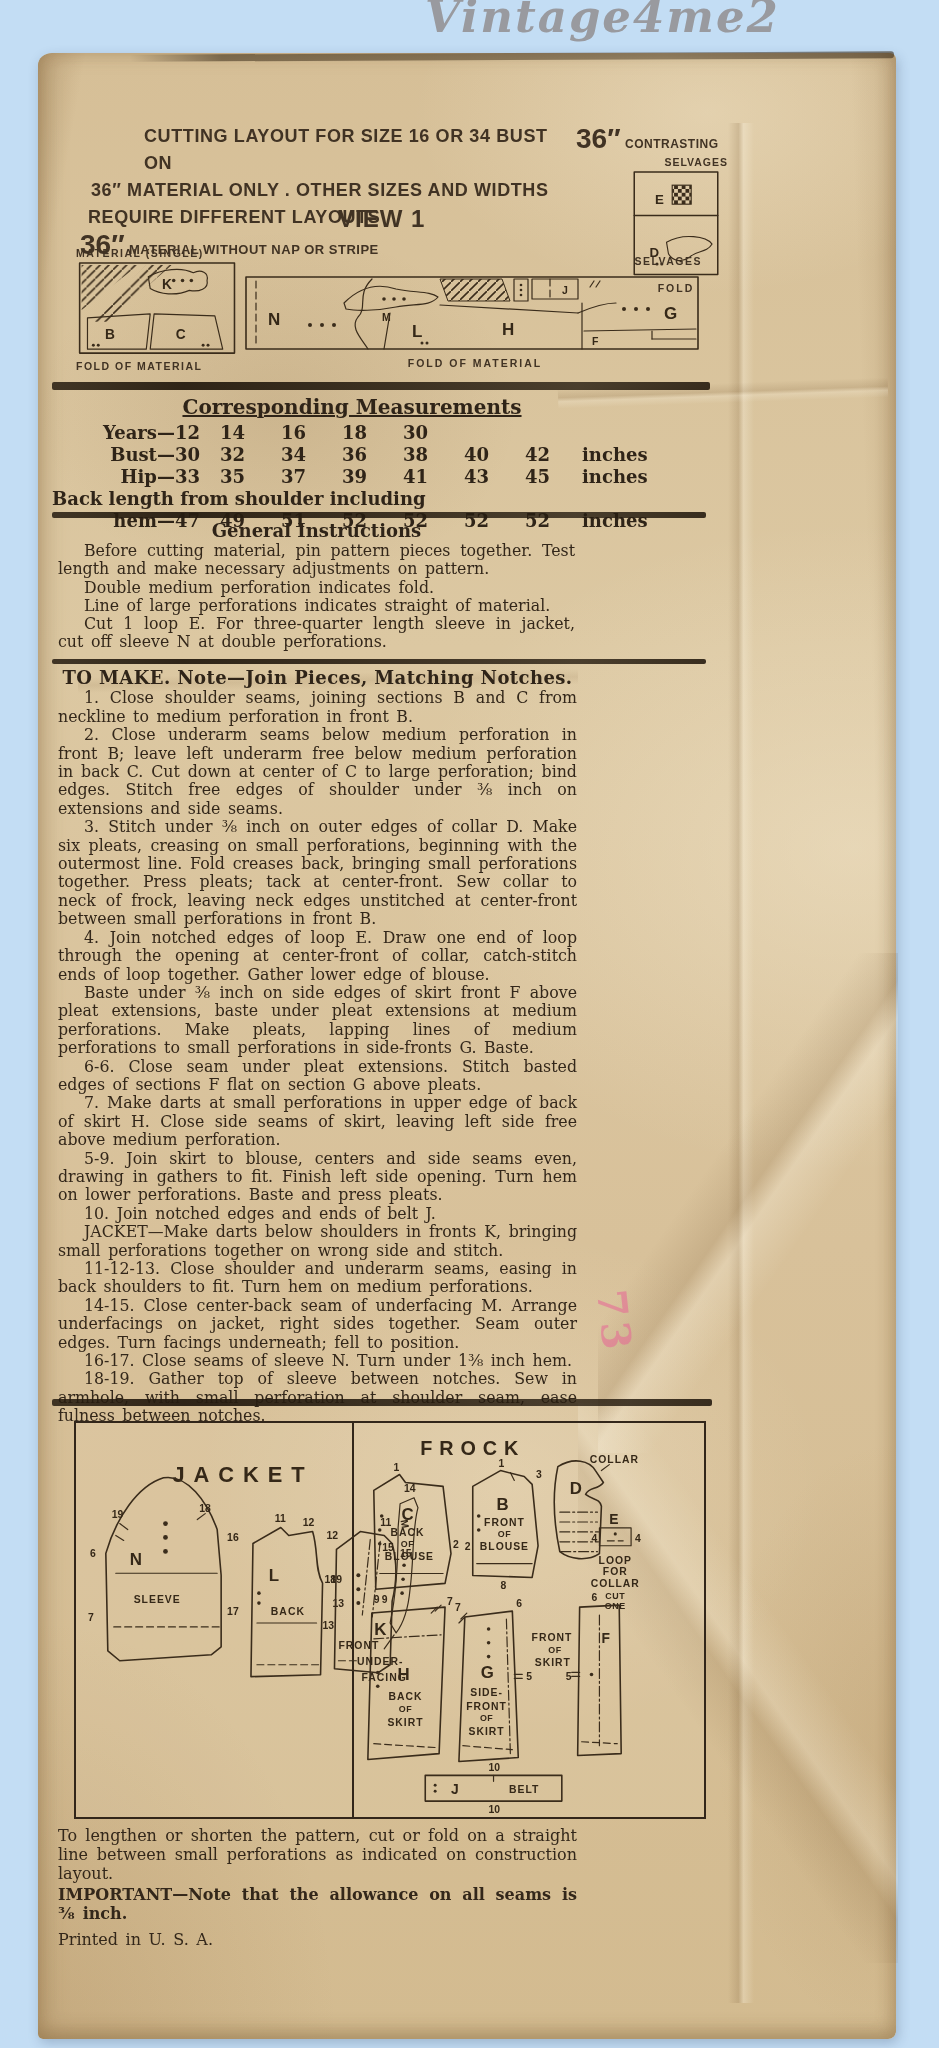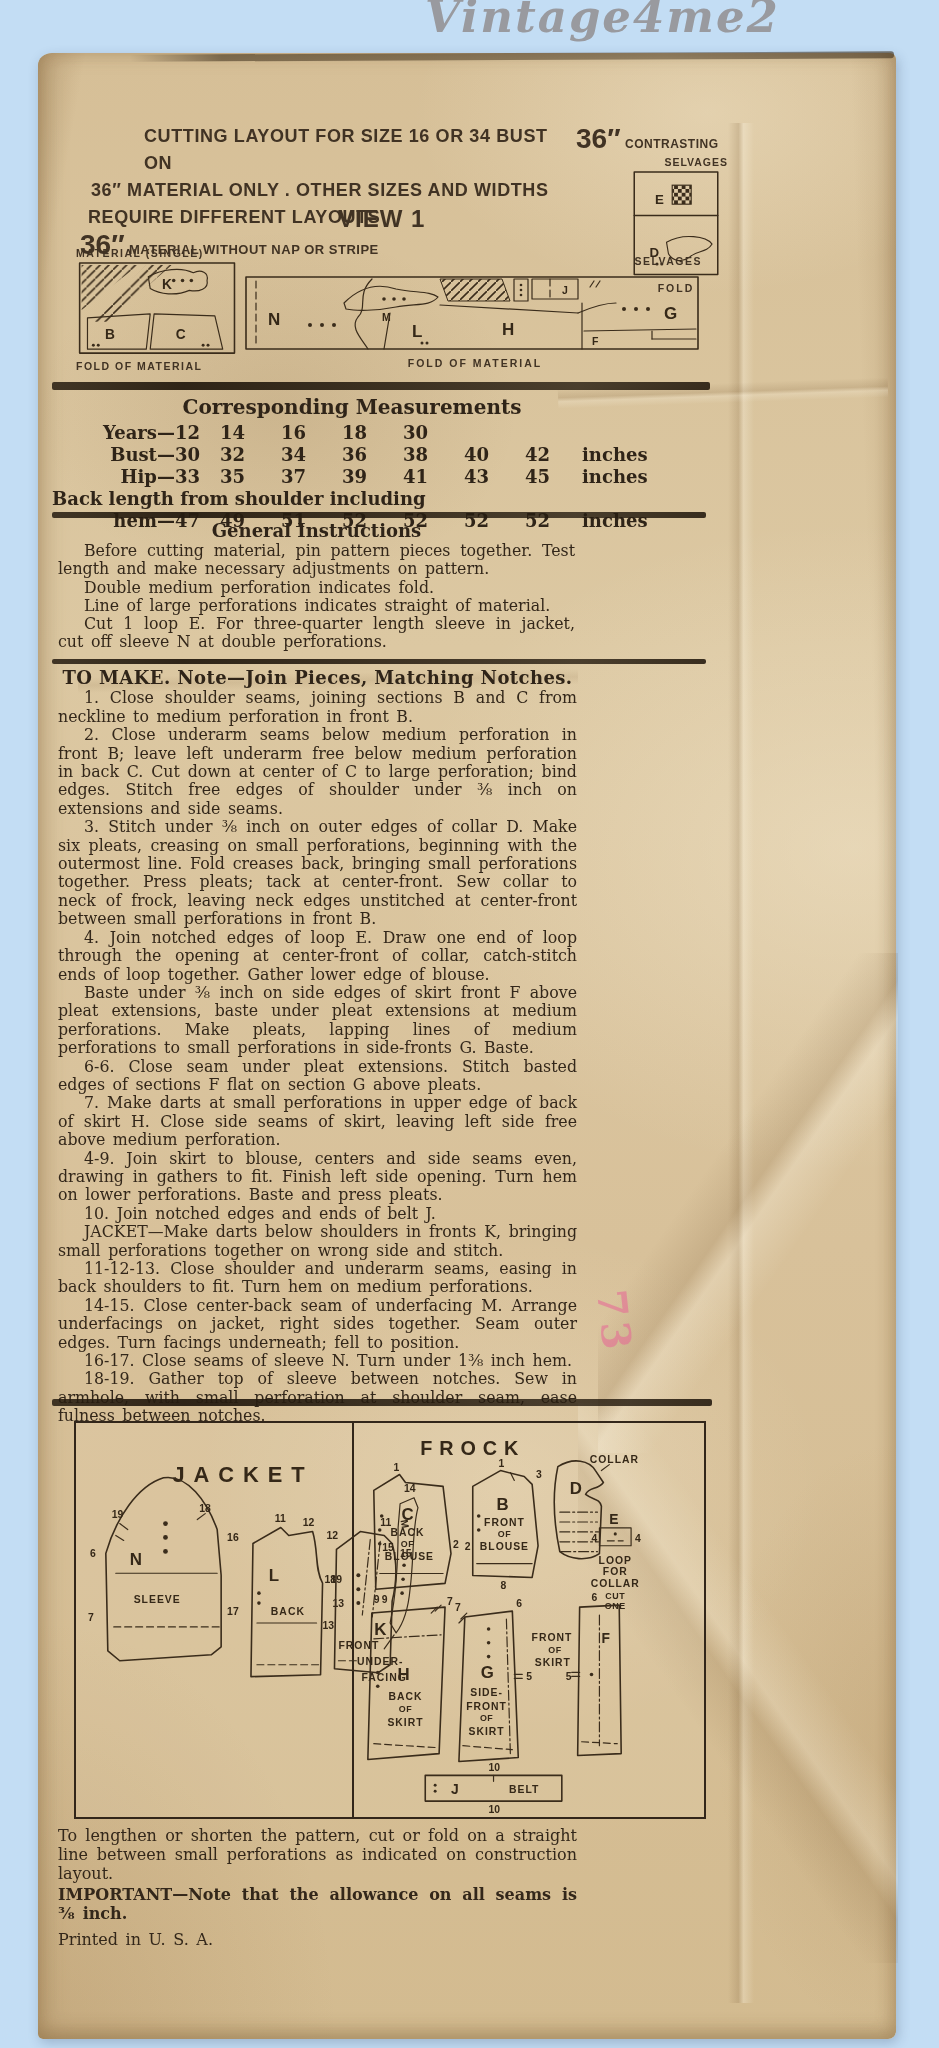--- a/index.html
+++ b/index.html
@@ -29,21 +29,21 @@
   .hdr{font-weight:bold;font-size:18px;letter-spacing:.6px;color:#413324;line-height:27px;}
   .hdr .l1{padding-left:56px;}
   .hdr .l2{padding-left:3px;}
   .view1{font-weight:bold;font-size:24px;letter-spacing:1px;color:#413324;}
   .figttl{font-weight:bold;color:#413324;}
   .big36{font-size:28px;}
   .smallcap{font-size:10.5px;font-weight:bold;letter-spacing:1px;color:#413324;}
   .rule{background:linear-gradient(90deg,rgba(38,28,16,.85),rgba(38,28,16,.95) 20%,rgba(38,28,16,.8) 80%,rgba(38,28,16,.9));border-radius:2px;}
   
   .meas{font-family:"DejaVu Serif",serif;font-weight:bold;font-size:18px;color:#2f2418;}
-  .meas .mtitle{text-align:center;font-size:20px;width:600px;margin-bottom:3px;}
+  .meas .mtitle{text-align:center;font-size:20px;width:600px;margin-bottom:3px;text-decoration:underline;}
   .mrow{display:grid;grid-template-columns:150px repeat(6,61px) 90px;align-items:baseline;line-height:22px;}
   .mlabel{text-align:right;padding-right:2px;}
   .mval{text-align:center;}
   .munit{text-align:left;padding-left:14px;}
   .mspan{line-height:22px;}
   
   .bodytxt{font-family:"DejaVu Serif",serif;font-size:15.8px;line-height:18.4px;color:#33271a;}
   .bodytxt p{margin:0;text-align:justify;text-indent:26px;word-spacing:2.5px;}
   .sectitle{text-align:center;font-weight:bold;font-size:18px;margin:0 0 2px 0;font-family:"DejaVu Serif",serif;color:#2f2418;}
   .tomakettl{letter-spacing:.4px;}
@@ -255,21 +255,21 @@
   <div class="abs bodytxt" style="left:20px;top:616px;width:519px;">
     <div class="sectitle tomakettl">TO MAKE.  Note—Join Pieces, Matching Notches.</div>
     <div>
       <p>1.  Close shoulder seams, joining sections B and C from neckline to medium perforation in front B.</p>
       <p>2.  Close underarm seams below medium perforation in front B; leave left underarm free below medium perforation in back C.  Cut down at center of C to large perforation; bind edges. Stitch free edges of shoulder under ⅜ inch on extensions and side seams.</p>
       <p>3.  Stitch under ⅜ inch on outer edges of collar D.  Make six pleats, creasing on small perforations, beginning with the outermost line.  Fold creases back, bringing small perforations together.  Press pleats; tack at center-front.  Sew collar to neck of frock, leaving neck edges unstitched at center-front between small perforations in front B.</p>
       <p>4.  Join notched edges of loop E.  Draw one end of loop through the opening at center-front of collar, catch-stitch ends of loop together.  Gather lower edge of blouse.</p>
       <p>Baste under ⅜ inch on side edges of skirt front F above pleat extensions, baste under pleat extensions at medium perforations.  Make pleats, lapping lines of medium perforations to small perforations in side-fronts G.  Baste.</p>
       <p>6-6.  Close seam under pleat extensions.  Stitch basted edges of sections F flat on section G above pleats.</p>
       <p>7.  Make darts at small perforations in upper edge of back of skirt H.  Close side seams of skirt, leaving left side free above medium perforation.</p>
-      <p>4-9.  Join skirt to blouse, centers and side seams even, drawing in gathers to fit.  Finish left side opening.  Turn hem on lower perforations.  Baste and press pleats.</p>
+      <p>5-9.  Join skirt to blouse, centers and side seams even, drawing in gathers to fit.  Finish left side opening.  Turn hem on lower perforations.  Baste and press pleats.</p>
       <p>10.  Join notched edges and ends of belt J.</p>
       <p>JACKET—Make darts below shoulders in fronts K, bringing small perforations together on wrong side and stitch.</p>
       <p>11-12-13.  Close shoulder and underarm seams, easing in back shoulders to fit.  Turn hem on medium perforations.</p>
       <p>14-15.  Close center-back seam of underfacing M.  Arrange underfacings on jacket, right sides together.  Seam outer edges. Turn facings underneath; fell to position.</p>
       <p>16-17.  Close seams of sleeve N.  Turn under 1⅜ inch hem.</p>
       <p>18-19.  Gather top of sleeve between notches.  Sew in armhole, with small perforation at shoulder seam, ease fulness between notches.</p>
     </div>
   </div>
 
   <div class="abs rule" style="left:14px;top:1346px;width:660px;height:7px;"></div>

